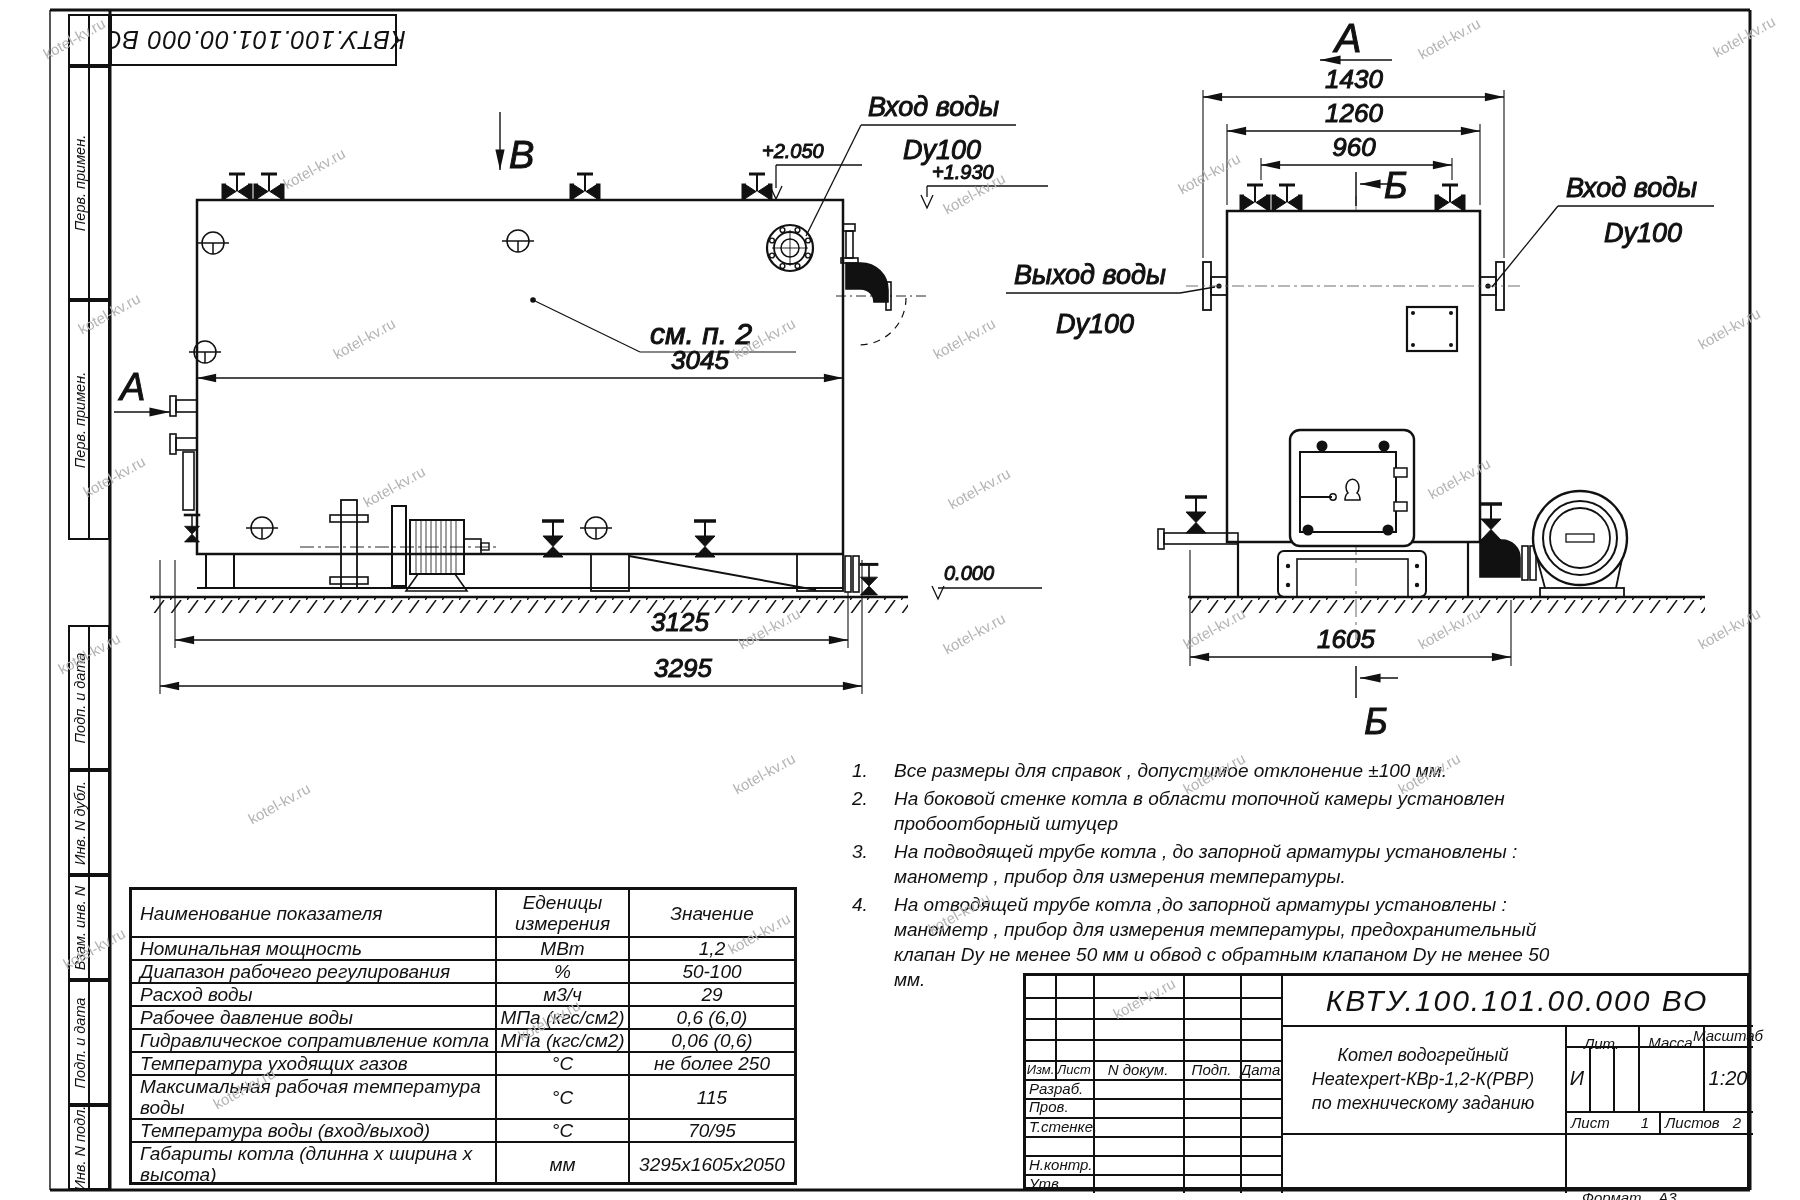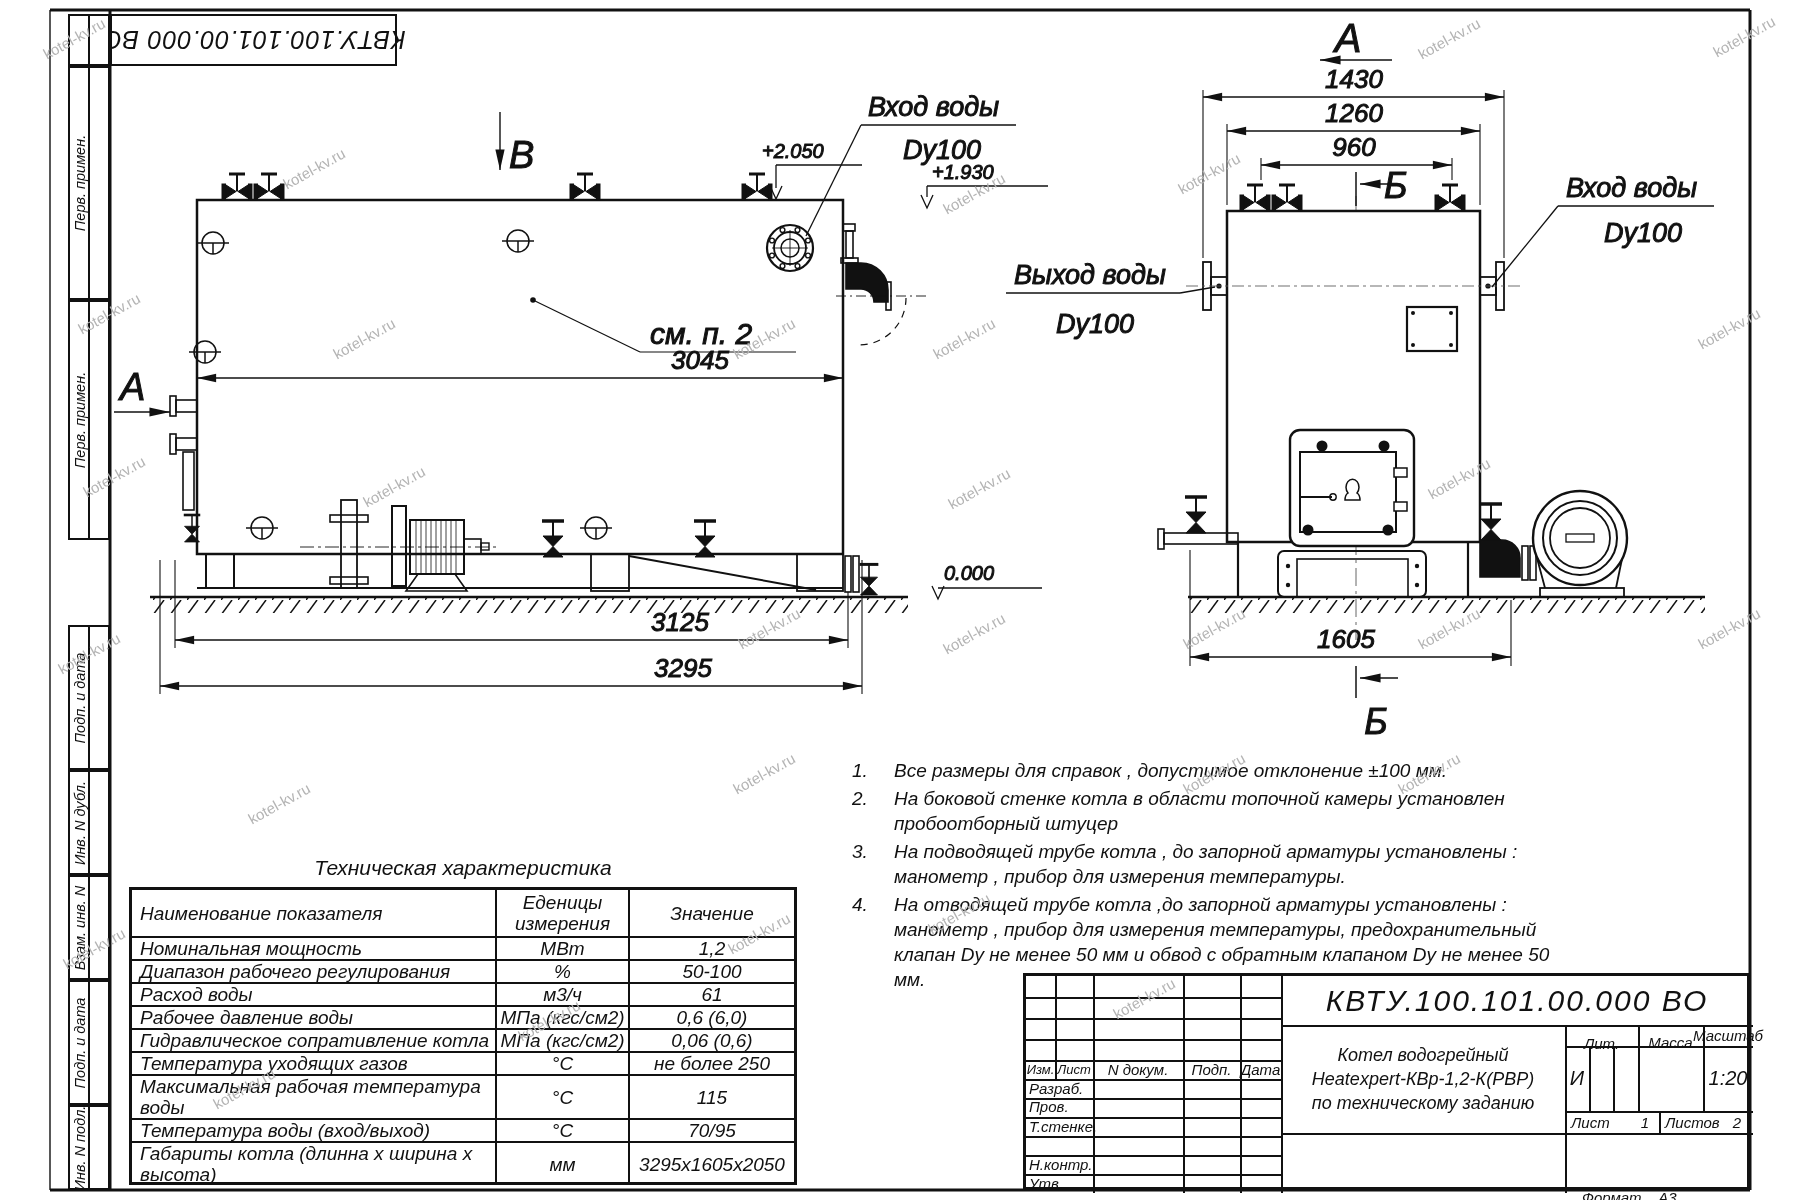--- a/index.html
+++ b/index.html
@@ -372,37 +372,36 @@
 </div>
 <div class="mcell" style="top:980px;height:125px">
   <div class="mdiv"></div>
       <div class="mlab">Подп. и дата</div>
 </div>
 <div class="mcell" style="top:1105px;height:85px">
   <div class="mdiv"></div>
       <div class="mlab">Инв. N подл.</div>
 </div>
 
-<div class="ttl">Техническая характеристика</div>
 <div class="tech">
   <div class="nm hd">Наименование показателя</div>
   <div class="hd">Еденицы измерения</div>
   <div class="hd">Значение</div>
 
   <div class="nm">Номинальная мощность</div>
   <div>МВт</div>
   <div>1,2</div>
 
   <div class="nm">Диапазон рабочего регулирования</div>
   <div>%</div>
   <div>50-100</div>
 
   <div class="nm">Расход воды</div>
   <div>м3/ч</div>
-  <div>61</div>
+  <div>29</div>
 
   <div class="nm">Рабочее давление воды</div>
   <div>МПа (кгс/см2)</div>
   <div>0,6 (6,0)</div>
 
   <div class="nm">Гидравлическое сопративление котла</div>
   <div>МПа (кгс/см2)</div>
   <div>0,06 (0,6)</div>
 
   <div class="nm">Температура уходящих газов</div>

